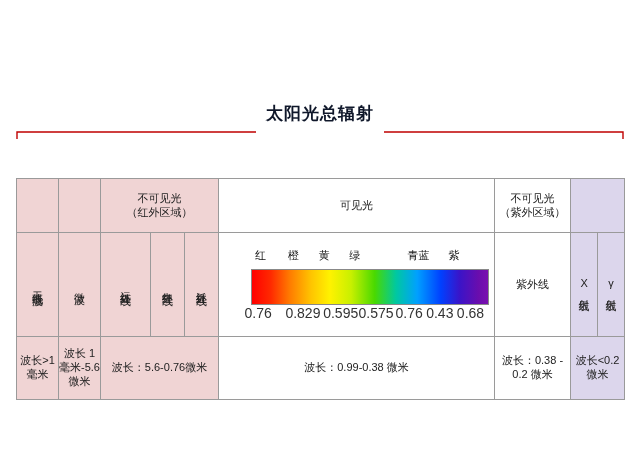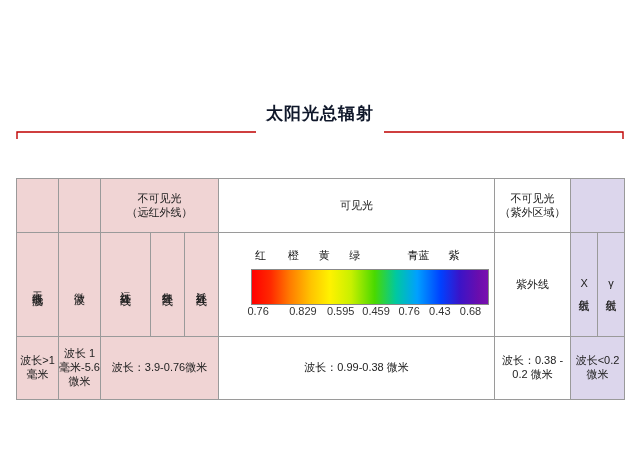--- a/index.html
+++ b/index.html
@@ -123,21 +123,21 @@
   }
   .ticks {
     position: absolute;
     left: 32px;
     top: 66px;
     width: 236px;
     height: 14px;
   }
   .ticks span {
     position: absolute;
-    font-size: 11px;
+    font-size: 14px;
     color: #333;
     transform: translateX(-50%);
     white-space: nowrap;
   }
 </style>
 </head>
 <body>
 
 <div id="root">
 
@@ -160,21 +160,21 @@
       <col style="width:27px">
       <col style="width:27px">
     </colgroup>
 
     <tbody>
         <tr>
       <td class="pink hdr"></td>
       <td class="pink hdr"></td>
       <td class="pink hdr" colspan="3">
         <span class="l1">不可见光</span>
-        <span class="l2">（远红外线）</span>
+        <span class="l2">（红外区域）</span>
       </td>
       <td class="white hdr visible-label">可见光</td>
       <td class="white hdr">
         <span class="l1">不可见光</span>
         <span class="l2">（紫外区域）</span>
       </td>
       <td class="lav hdr" colspan="2"></td>
     </tr>
 
     <tr>
@@ -202,41 +202,41 @@
             <span style="left:31%">黄</span>
             <span style="left:44%">绿</span>
             <span style="left:71%">青蓝</span>
             <span style="left:86%">紫</span>
           </div>
           <div class="colorbar"></div>
           <div class="ticks">
             <span style="left:3%">0.76</span>
             <span style="left:22%">0.829</span>
             <span style="left:38%">0.595</span>
-            <span style="left:53%">0.459</span>
+            <span style="left:53%">0.575</span>
             <span style="left:67%">0.76</span>
             <span style="left:80%">0.43</span>
             <span style="left:93%">0.68</span>
           </div>
         </div>
       </td>
 
       <td class="white vcell">紫外线</td>
       <td class="lav vcell">
         <div class="vert">X射线</div>
       </td>
       <td class="lav vcell">
         <div class="vert">γ射线</div>
       </td>
     </tr>
 
     <tr>
       <td class="pink botcell">波长&gt;1毫米</td>
       <td class="pink botcell">波长 1毫米-5.6微米</td>
-      <td class="pink botcell" colspan="3">波长：3.9-0.76微米</td>
+      <td class="pink botcell" colspan="3">波长：5.6-0.76微米</td>
       <td class="white botcell">波长：0.99-0.38 微米</td>
       <td class="white botcell">波长：0.38 - 0.2 微米</td>
       <td class="lav botcell" colspan="2">波长&lt;0.2 微米</td>
     </tr>
   </tbody>
     </table>
 
 </div>
 
 </body></html>

